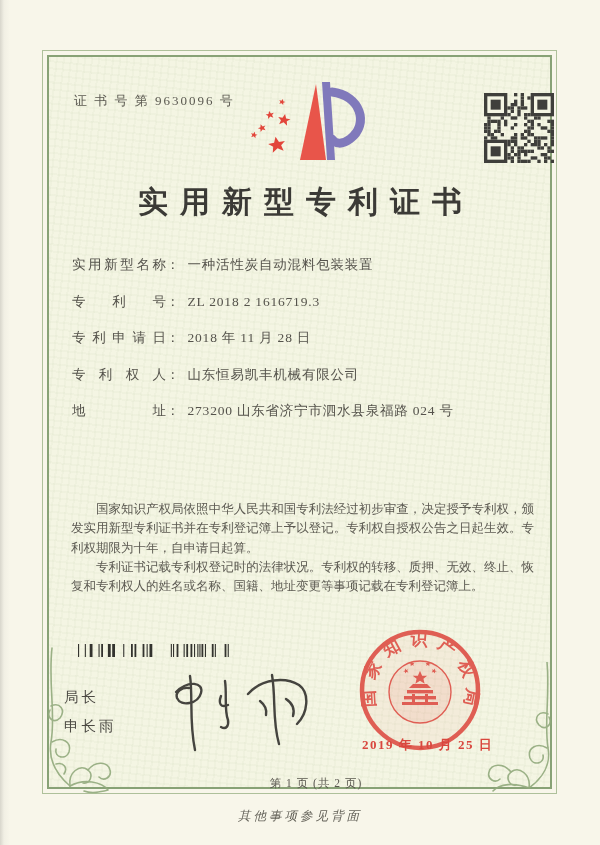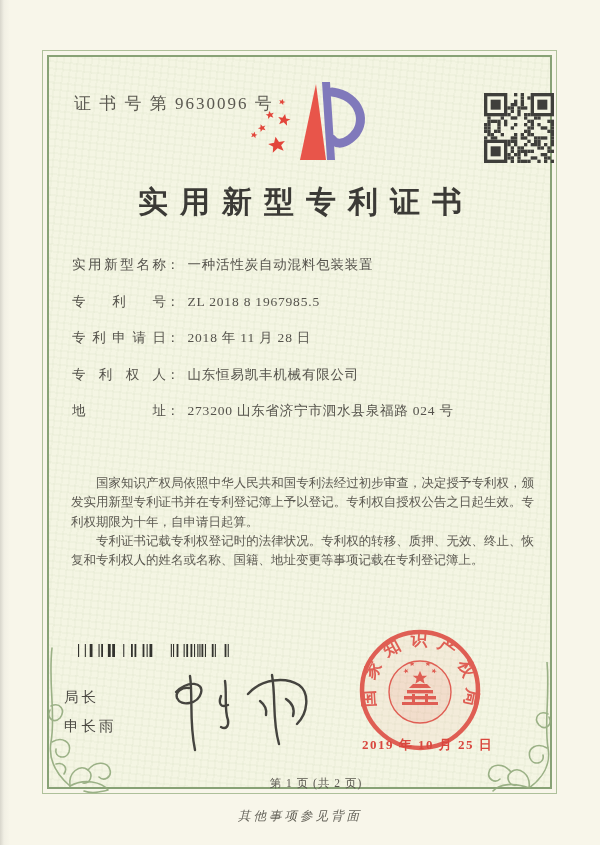--- a/index.html
+++ b/index.html
@@ -15,36 +15,36 @@
   
   .frame-outer { position:absolute; left:42px; top:50px; width:515px; height:744px;
     border:1px solid #aec09a; }
   .frame-inner { position:absolute; left:47px; top:55px; width:505px; height:734px;
     border:2px solid #88a276;
     background:
       repeating-linear-gradient(96deg, rgba(148,172,122,0.05) 0 2px, rgba(0,0,0,0) 2px 7px),
       repeating-linear-gradient(6deg, rgba(148,172,122,0.05) 0 2px, rgba(0,0,0,0) 2px 7px),
       #f4f5e3;
   }
-  .cert-no { position:absolute; left:74px; top:92px; font-size:17px; letter-spacing:2px; color:#5a5850; }
+  .cert-no { position:absolute; left:74px; top:92px; font-size:13px; letter-spacing:2px; color:#5a5850; }
   .logo { position:absolute; left:238px; top:72px; width:134px; height:104px; }
   .qr { position:absolute; left:484px; top:93px; width:70px; height:70px; }
   .title { position:absolute; left:0; top:182px; width:600px; text-align:center;
     font-size:30px; font-weight:600; letter-spacing:12px; text-indent:12px; color:#3b3a36; }
   .fields { position:absolute; left:72px; top:255px; width:462px; font-size:13.5px; color:#55534c; }
   .frow { line-height:20px; margin-bottom:16.5px; white-space:nowrap; }
   .flabel { display:inline-block; width:94px; text-align:justify; text-align-last:justify;
     text-justify:inter-character; vertical-align:top; }
   .flabel.short { width:86px; }
   .fcolon { margin-right:8px; }
   .fvalue { letter-spacing:0.8px; }
   .grant-row { display:flex; }
   .grant-pair { white-space:nowrap; }
   .grant-pair.first { width:238px; }
-  .paras { position:absolute; left:71px; top:474px; width:463px; font-size:12.5px;
+  .paras { position:absolute; left:71px; top:500px; width:463px; font-size:12.5px;
     line-height:19.3px; color:#5c5a52; text-align:justify; }
   .paras p { text-indent:2em; }
   .barcode { position:absolute; left:78px; top:644px; width:153px; height:13px; }
   .signer { position:absolute; left:64px; top:688px; font-size:14.5px; letter-spacing:3px; color:#4c4a44; }
   .signer div { margin-bottom:10px; }
   .signature { position:absolute; left:148px; top:668px; width:175px; height:88px; }
   .seal { position:absolute; left:356px; top:626px; width:128px; height:128px; }
   .seal-date { position:absolute; left:362px; top:736px; font-size:13px; letter-spacing:1.5px;
     color:#d9473e; font-weight:600; }
   .page-no { position:absolute; left:16px; top:776px; width:600px; text-align:center;
@@ -249,21 +249,21 @@
     <rect x="6.666666666666667" y="53.333333333333336" width="10" height="10" fill="#3f3f3b"></rect>
   </svg>
 
 <div class="title">实用新型专利证书</div>
 
 <div class="fields">
   <div class="frow">
     <span class="flabel">实用新型名称</span><span class="fcolon">：</span><span class="fvalue">一种活性炭自动混料包装装置</span>
   </div>
   <div class="frow">
-    <span class="flabel">专利号</span><span class="fcolon">：</span><span class="fvalue">ZL 2018 8 1967985.5</span>
+    <span class="flabel">专利号</span><span class="fcolon">：</span><span class="fvalue">ZL 2018 2 1616719.3</span>
   </div>
   <div class="frow">
     <span class="flabel">专利申请日</span><span class="fcolon">：</span><span class="fvalue">2018 年 11 月 28 日</span>
   </div>
   <div class="frow">
     <span class="flabel">专利权人</span><span class="fcolon">：</span><span class="fvalue">山东恒易凯丰机械有限公司</span>
   </div>
   <div class="frow">
     <span class="flabel">地址</span><span class="fcolon">：</span><span class="fvalue">273200 山东省济宁市泗水县泉福路 024 号</span>
   </div>

